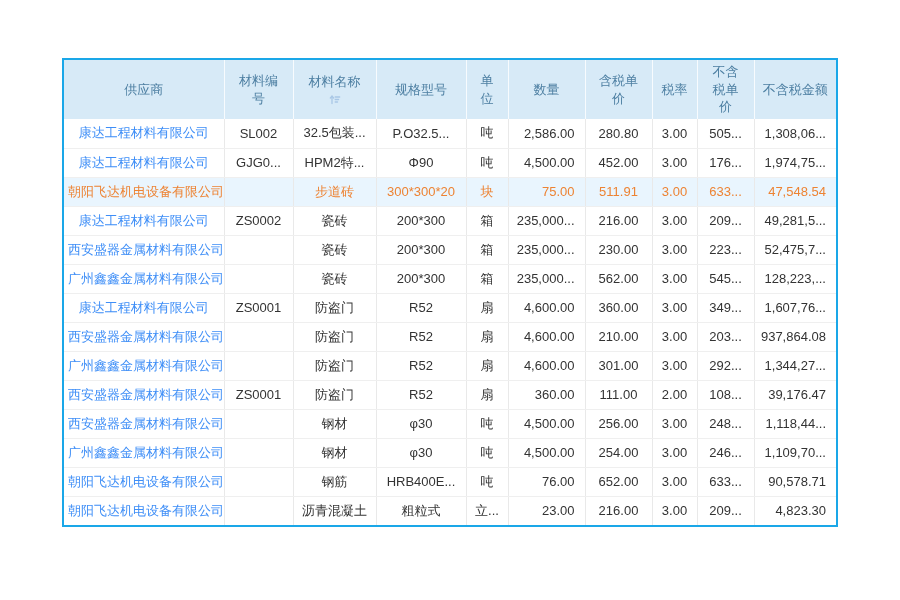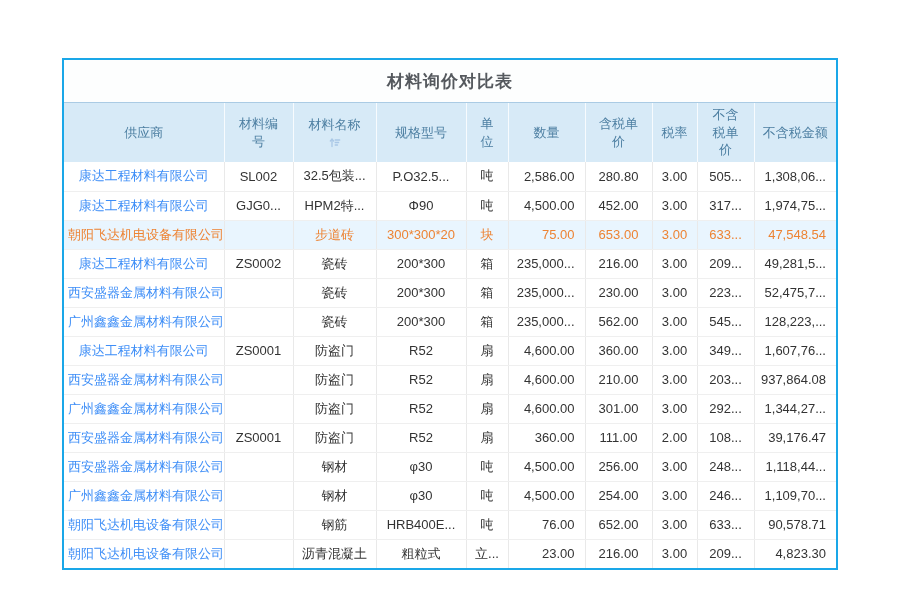--- a/index.html
+++ b/index.html
@@ -56,21 +56,20 @@
   td.align-right{text-align:right;padding-right:10px;margin-top:10px;}
   td.cell-supplier{color:var(--link-color);cursor:pointer;}
   tr.row-hl td{background:var(--hl-bg);color:var(--hl-text);}
   tr.row-hl td.cell-supplier{color:var(--hl-text);}
   .sort-icon svg{display:inline-block;vertical-align:middle;}
 </style>
 </head>
 <body>
 
 <div class="card">
-  <div class="title">材料询价对比表</div>
   <table>
     <colgroup>
         <col style="width: 160px;">
         <col style="width: 69px;">
         <col style="width: 83px;">
         <col style="width: 90px;">
         <col style="width: 42px;">
         <col style="width: 77px;">
         <col style="width: 67px;">
         <col style="width: 45px;">
@@ -117,31 +116,31 @@
         </tr>
         <tr>
           <td class="cell-supplier">康达工程材料有限公司</td>
           <td>GJG0...</td>
           <td>HPM2特...</td>
           <td>Φ90</td>
           <td>吨</td>
           <td class="align-right">4,500.00</td>
           <td>452.00</td>
           <td>3.00</td>
-          <td>317...</td>
+          <td>176...</td>
           <td class="align-right">1,974,75...</td>
         </tr>
         <tr class="row-hl">
           <td class="cell-supplier">朝阳飞达机电设备有限公司</td>
           <td></td>
           <td>步道砖</td>
           <td>300*300*20</td>
           <td>块</td>
           <td class="align-right">75.00</td>
-          <td>653.00</td>
+          <td>511.91</td>
           <td>3.00</td>
           <td>633...</td>
           <td class="align-right">47,548.54</td>
         </tr>
         <tr>
           <td class="cell-supplier">康达工程材料有限公司</td>
           <td>ZS0002</td>
           <td>瓷砖</td>
           <td>200*300</td>
           <td>箱</td>

